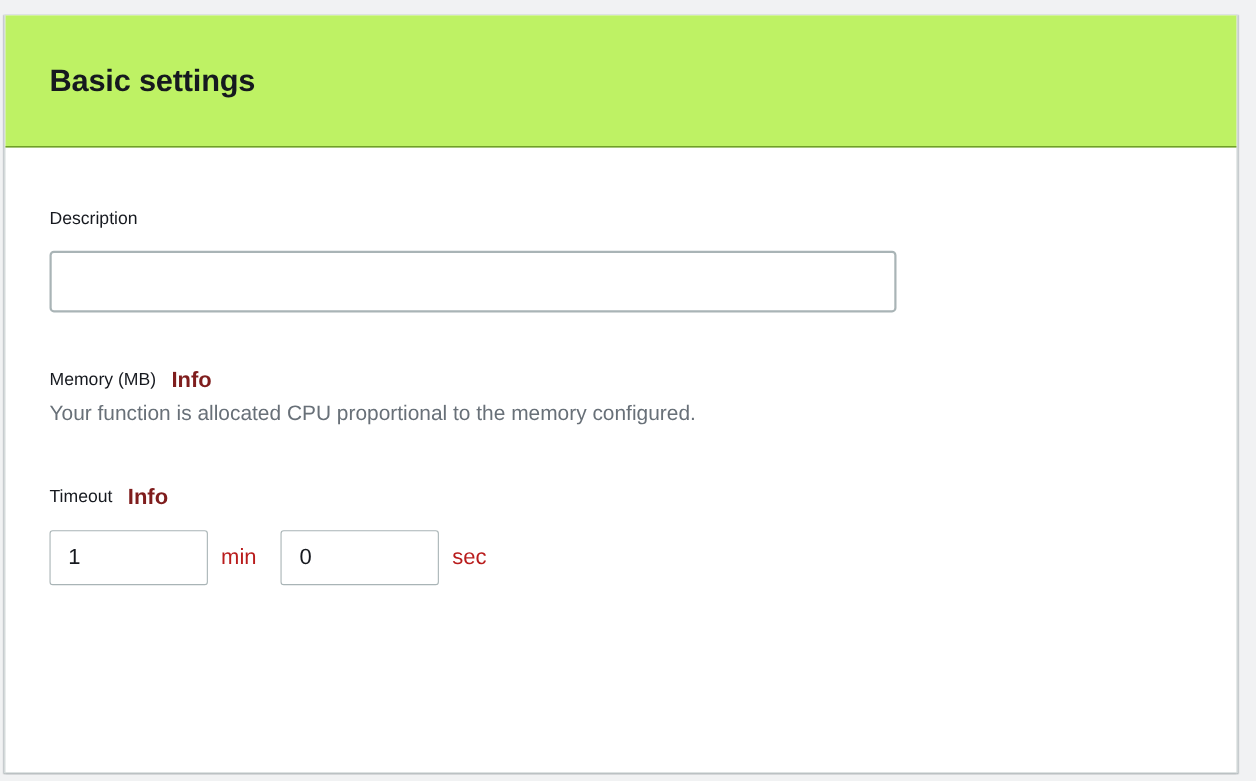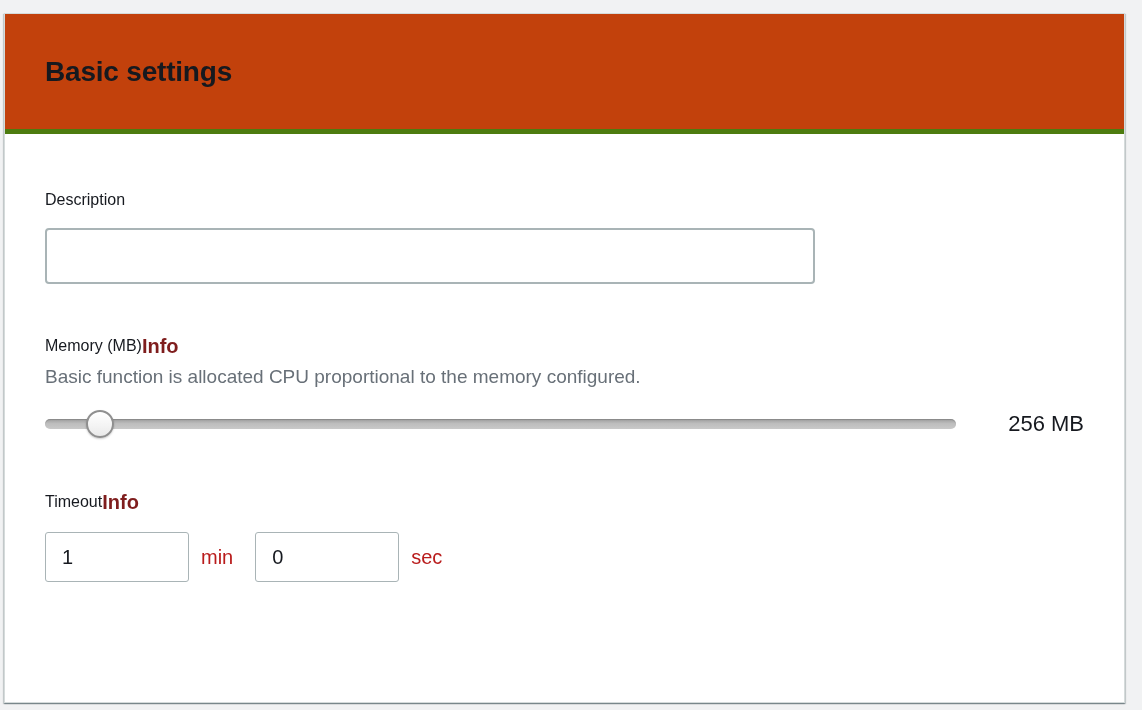--- a/index.html
+++ b/index.html
@@ -22,22 +22,22 @@
     left: 4px;
     top: 13px;
     width: 1121px;
     height: 690px;
     background: #ffffff;
     border: 1px solid #d5dbdb;
     box-shadow: 0 1px 1px 0 rgba(0,28,36,.3), 1px 1px 1px 0 rgba(0,28,36,.15), -1px 1px 1px 0 rgba(0,28,36,.15);
   }
   .card-header {
     height: 120px;
-    background: #c2410c;
-    border-bottom: 5px solid #4d7c0f;
+    background: #bef264;
+    border-bottom: 1px solid #4d7c0f;
     display: flex;
     align-items: center;
     padding: 0 40px;
   }
   .card-title {
     margin: 0;
     font-size: 28px;
     font-weight: 700;
     color: #16191f;
     letter-spacing: -0.2px;
@@ -46,20 +46,21 @@
     padding: 54px 40px 0;
   }
   .field-label {
     font-size: 16px;
     color: #16191f;
     line-height: 24px;
   }
   .label-row {
     display: flex;
     align-items: center;
+    gap: 14px;
   }
   .info-link {
     font-size: 20px;
     font-weight: 700;
     color: #7f1d1d;
     text-decoration: none;
   }
   .text-input {
     font-family: "Liberation Sans", sans-serif;
     font-size: 20px;
@@ -157,28 +158,21 @@
       <div class="field">
         <label class="field-label">Description</label>
         <input type="text" class="text-input description-input" value="" style="">
       </div>
 
       <div class="field field-memory">
         <div class="label-row">
           <span class="field-label">Memory (MB)</span>
           <a href="#" class="info-link">Info</a>
         </div>
-        <p class="helper-text">Basic function is allocated CPU proportional to the memory configured.</p>
-        <div class="slider-row">
-          <div class="slider">
-            <div class="slider-track"></div>
-            <div class="slider-handle" style="left: 6%;"></div>
-          </div>
-          <span class="slider-value">256 MB</span>
-        </div>
+        <p class="helper-text">Your function is allocated CPU proportional to the memory configured.</p>
       </div>
 
       <div class="field field-timeout">
         <div class="label-row">
           <span class="field-label">Timeout</span>
           <a href="#" class="info-link">Info</a>
         </div>
         <div class="timeout-row">
           <input type="text" class="text-input timeout-input" value="1" style="">
           <span class="unit-label gap-after">min</span>

